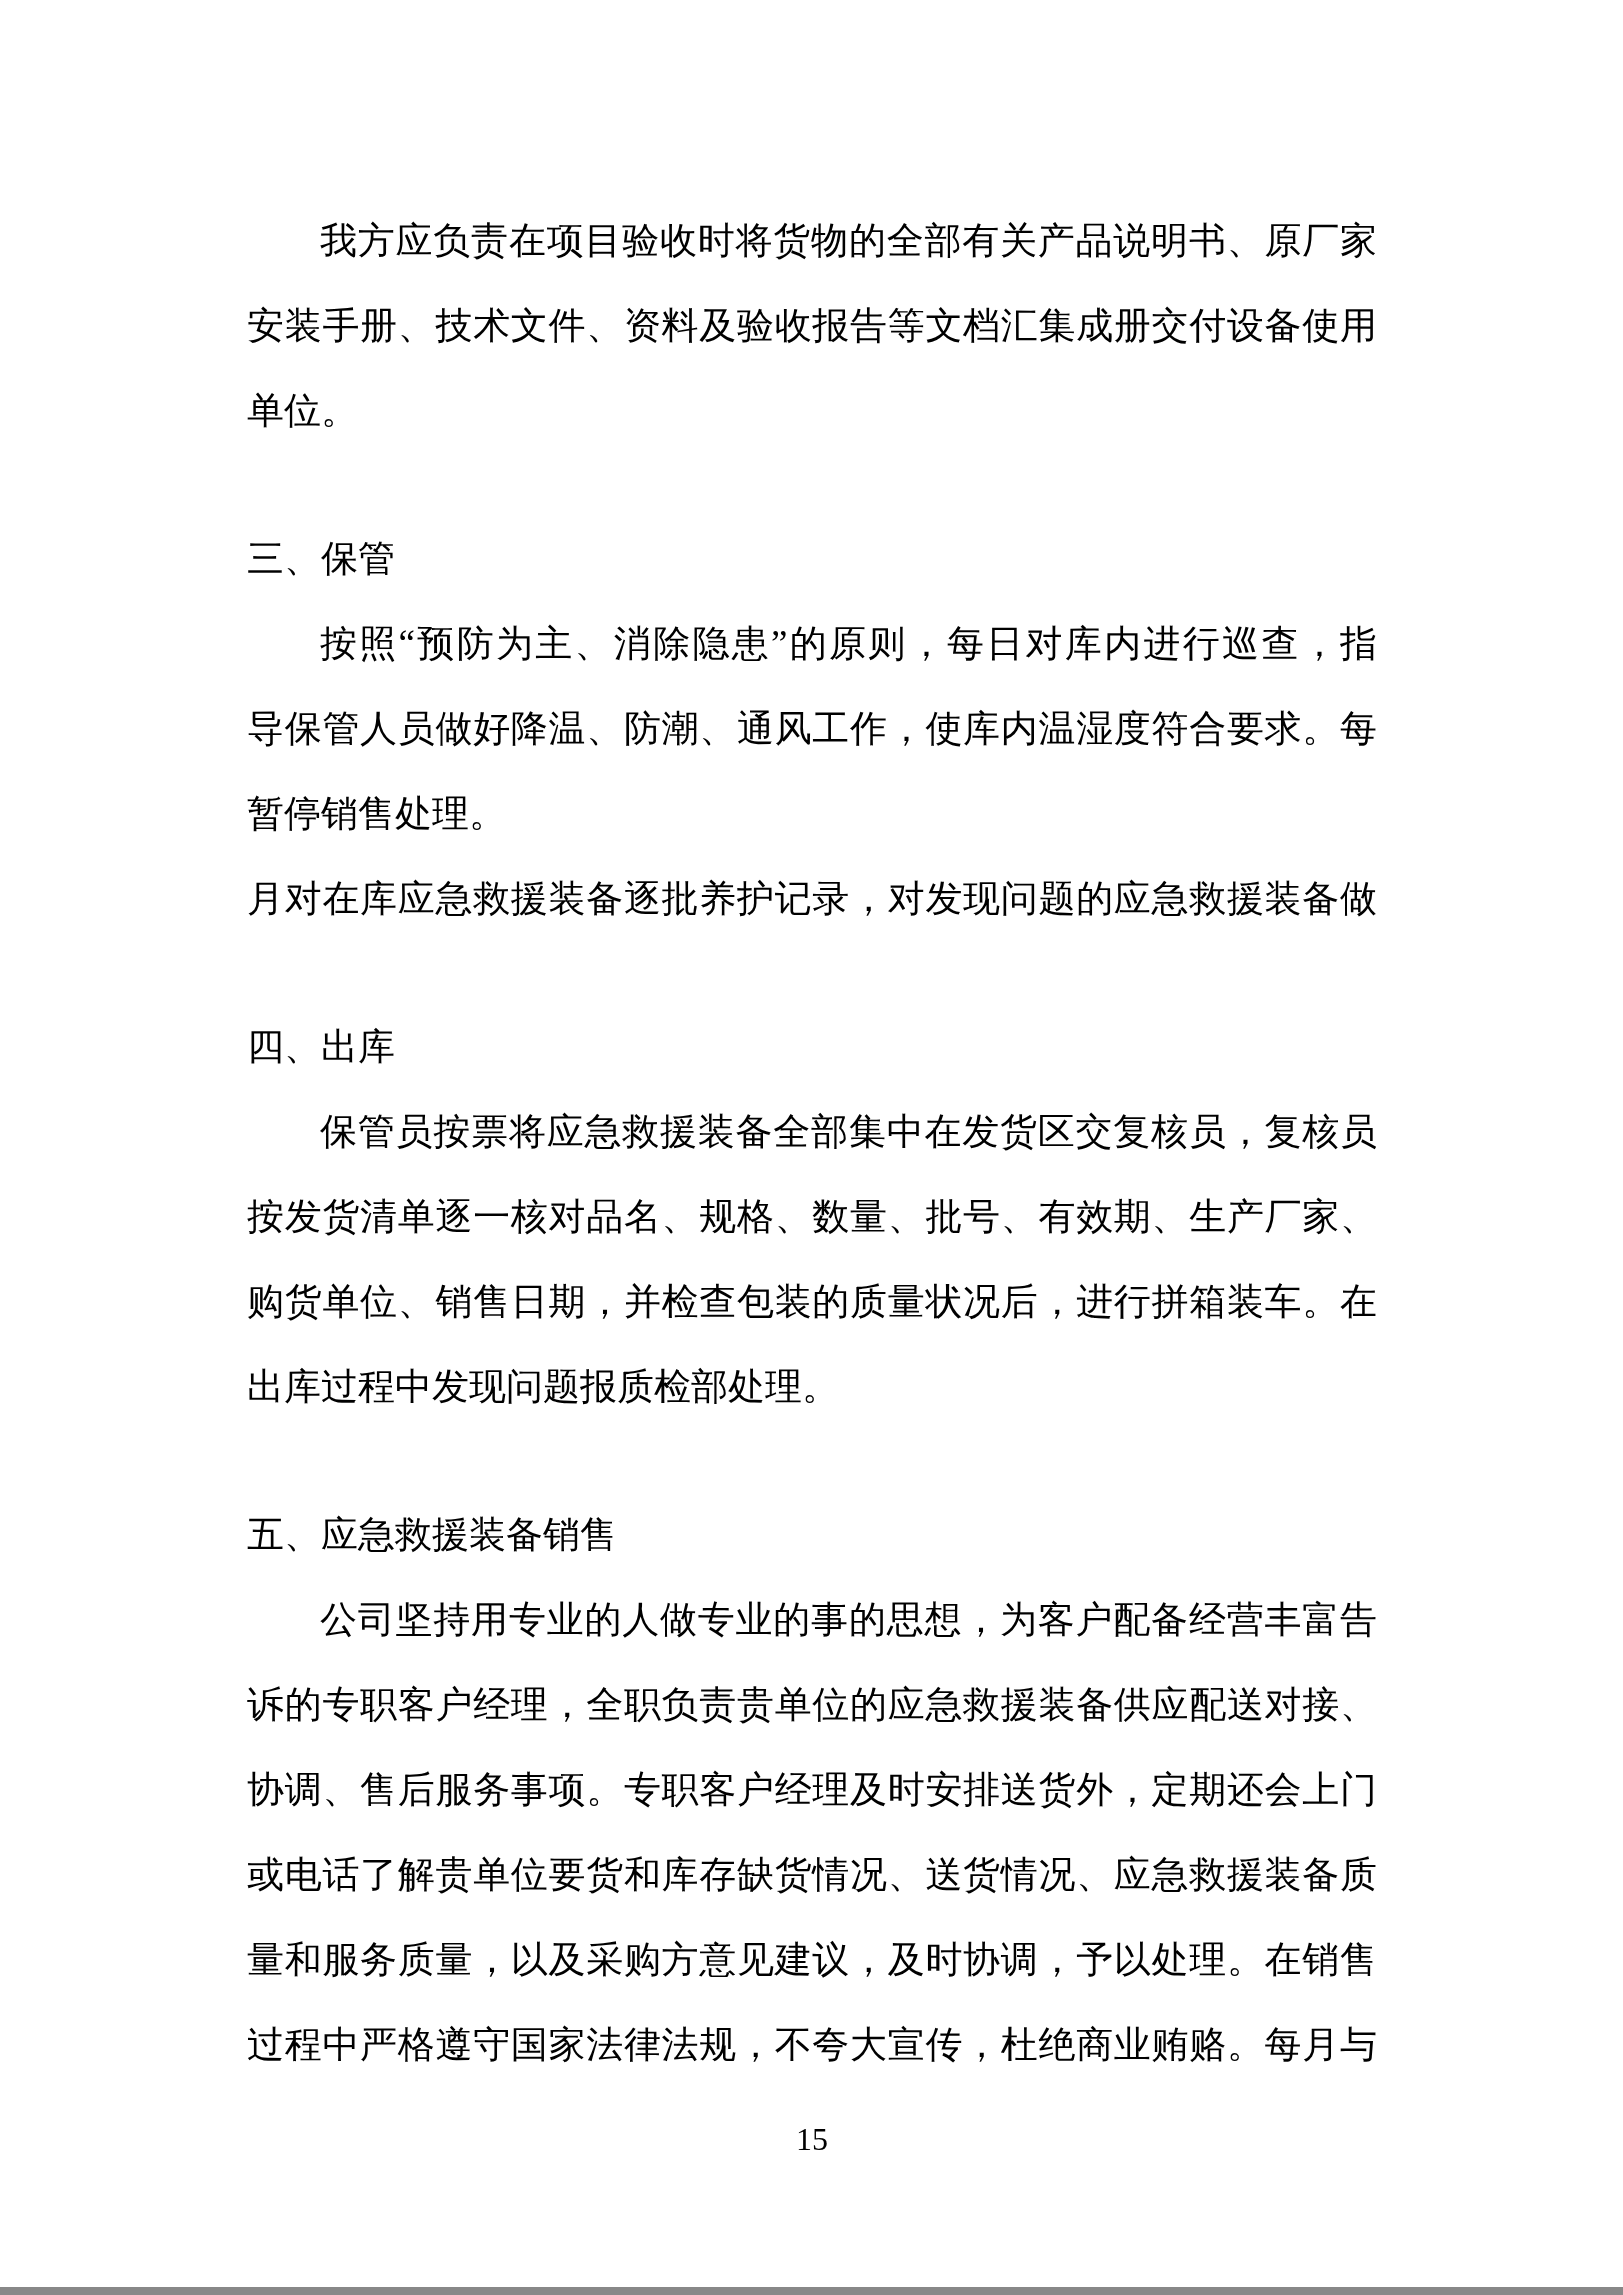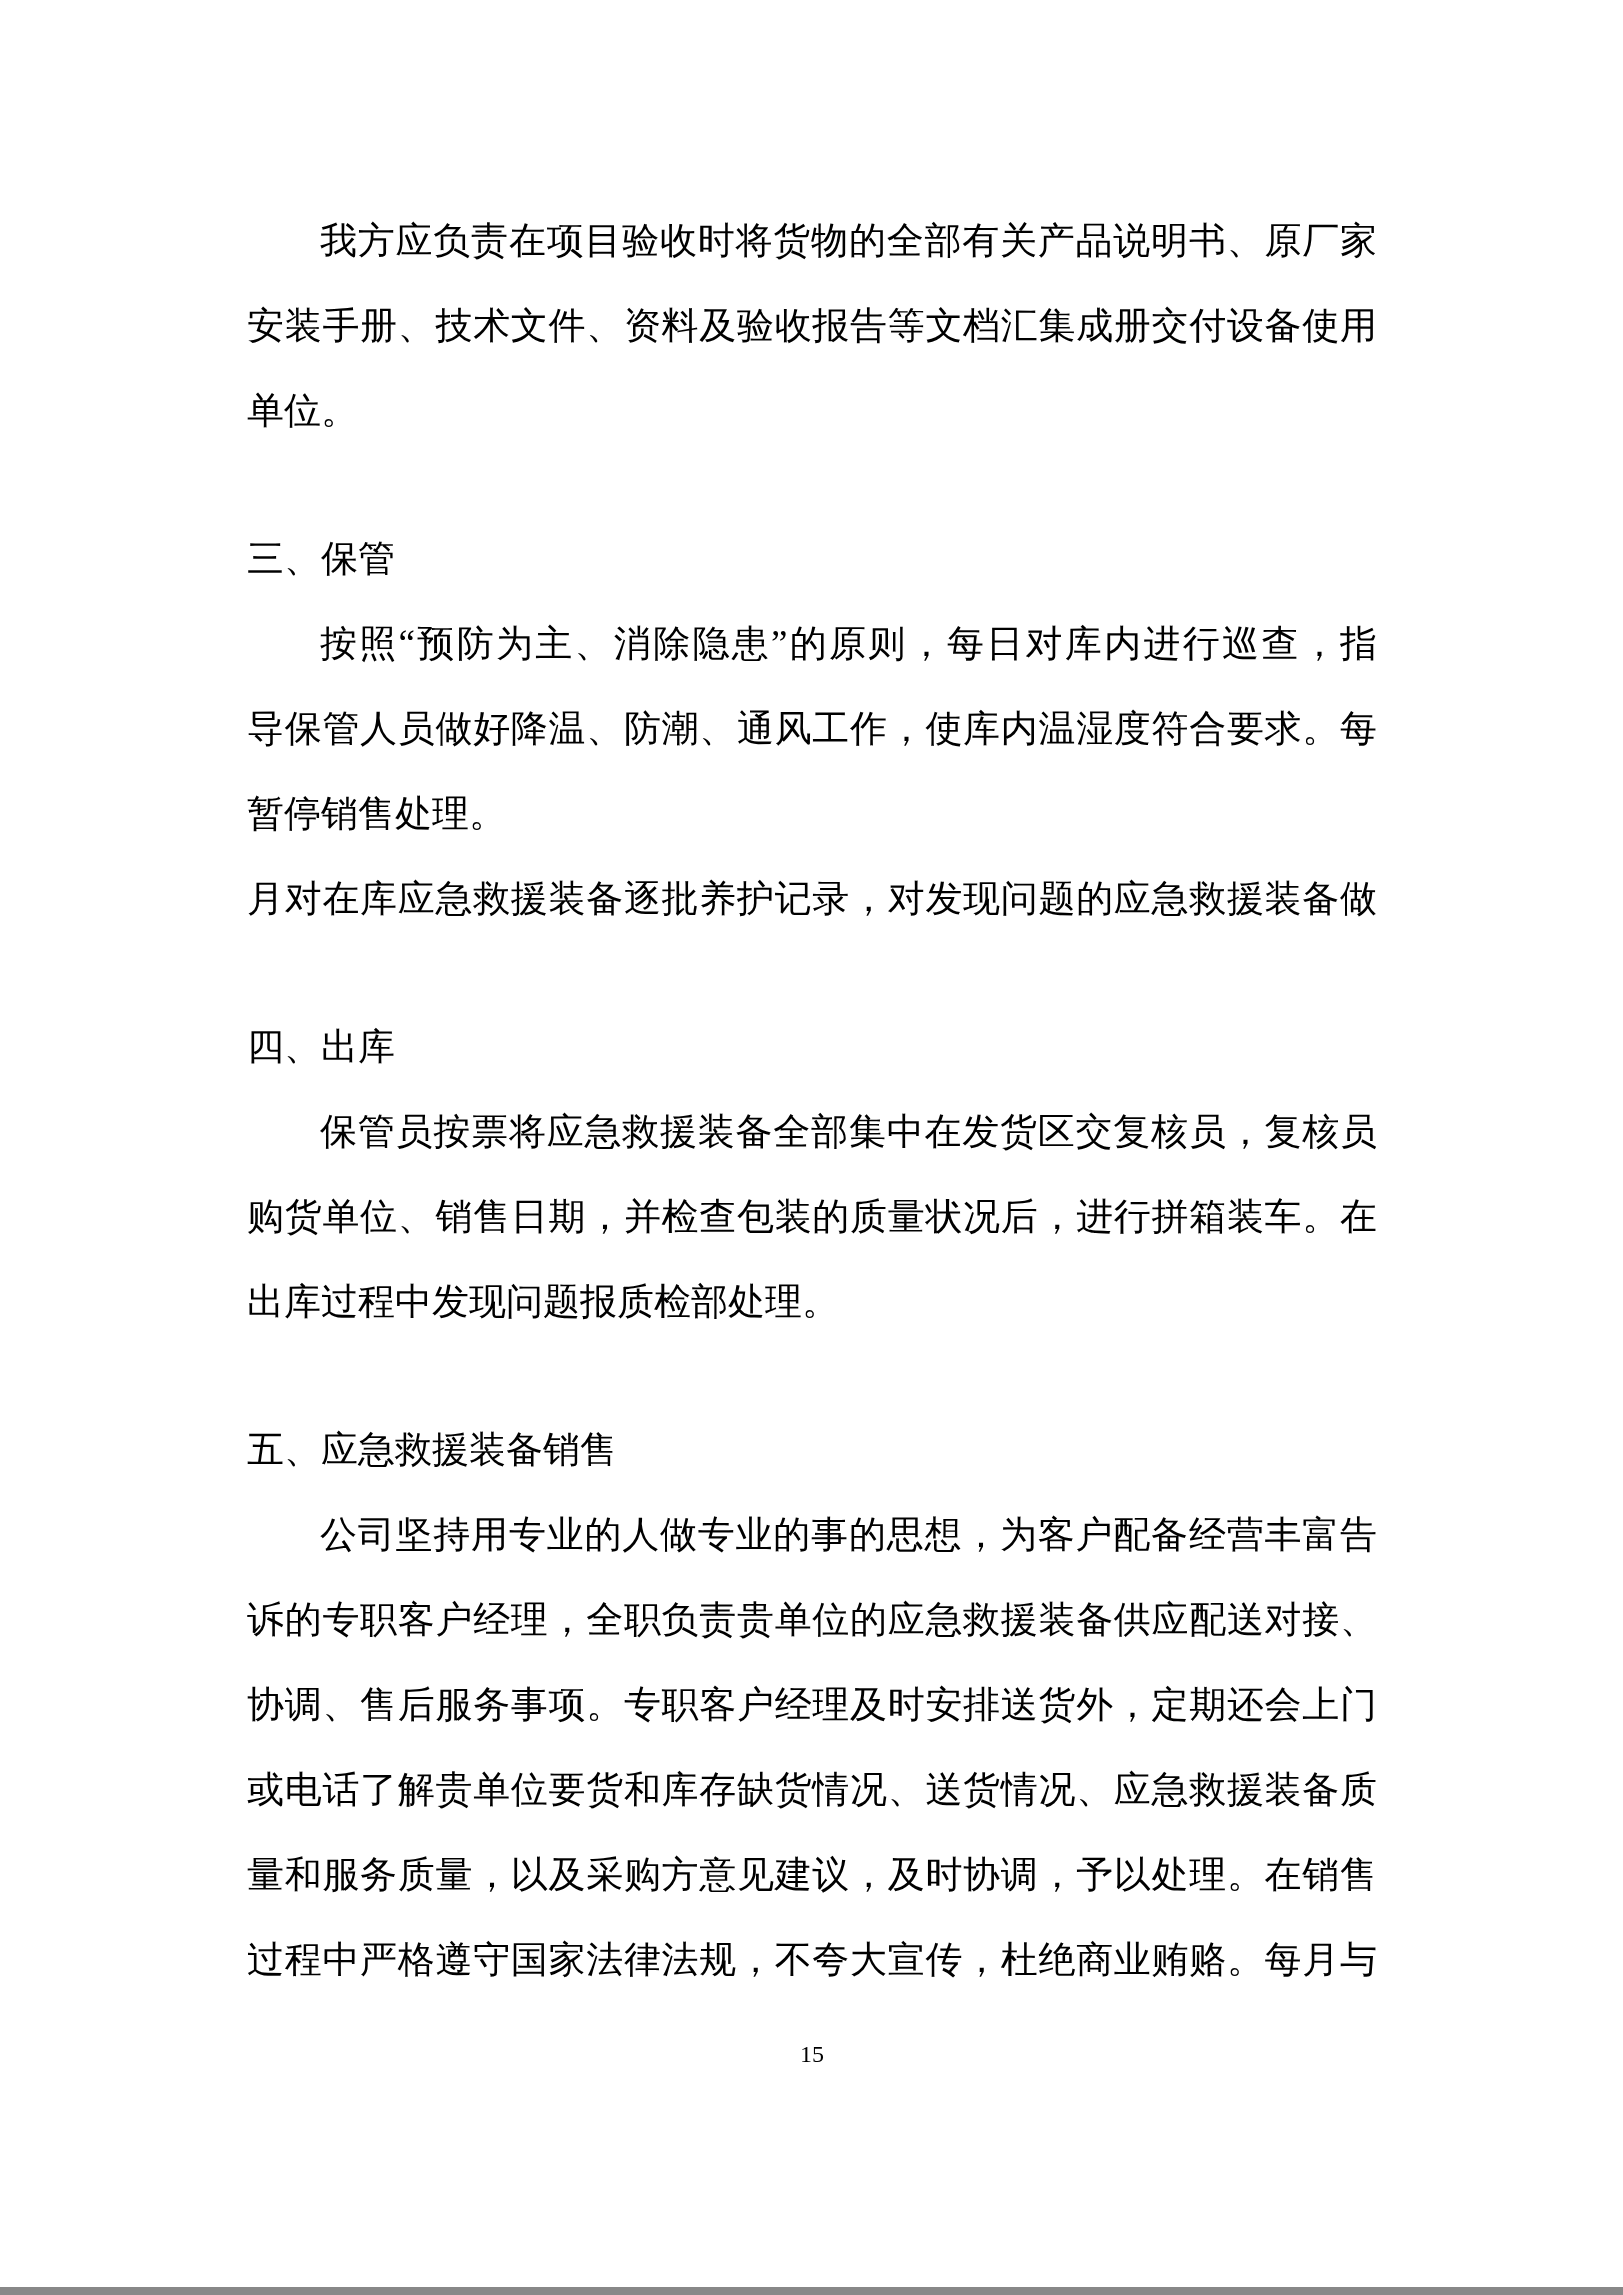--- a/index.html
+++ b/index.html
@@ -29,21 +29,21 @@
     text-align-last: justify;
   }
   .indent {
     text-indent: 73px;
   }
   .heading {
     margin-top: 63px;
   }
   .footer {
     margin-top: 33px;
-    font-size: 24px;
+    font-size: 32px;
     line-height: 39px;
     height: 39px;
     text-align: center;
   }
 </style>
 </head>
 <body>
 
 <div class="page">
   <div>
@@ -53,20 +53,21 @@
     <div class="line">单位。</div>
 
     <div class="line heading">三、保管</div>
     <div class="line indent fill">按照“预防为主、消除隐患”的原则，每日对库内进行巡查，指</div>
     <div class="line fill">导保管人员做好降温、防潮、通风工作，使库内温湿度符合要求。每</div>
     <div class="line">暂停销售处理。</div>
     <div class="line fill">月对在库应急救援装备逐批养护记录，对发现问题的应急救援装备做</div>
 
     <div class="line heading">四、出库</div>
     <div class="line indent fill">保管员按票将应急救援装备全部集中在发货区交复核员，复核员</div>
+    <div class="line fill">按发货清单逐一核对品名、规格、数量、批号、有效期、生产厂家、</div>
     <div class="line fill">购货单位、销售日期，并检查包装的质量状况后，进行拼箱装车。在</div>
     <div class="line">出库过程中发现问题报质检部处理。</div>
 
     <div class="line heading">五、应急救援装备销售</div>
     <div class="line indent fill">公司坚持用专业的人做专业的事的思想，为客户配备经营丰富告</div>
     <div class="line fill">诉的专职客户经理，全职负责贵单位的应急救援装备供应配送对接、</div>
     <div class="line fill">协调、售后服务事项。专职客户经理及时安排送货外，定期还会上门</div>
     <div class="line fill">或电话了解贵单位要货和库存缺货情况、送货情况、应急救援装备质</div>
     <div class="line fill">量和服务质量，以及采购方意见建议，及时协调，予以处理。在销售</div>
     <div class="line fill">过程中严格遵守国家法律法规，不夸大宣传，杜绝商业贿赂。每月与</div>

